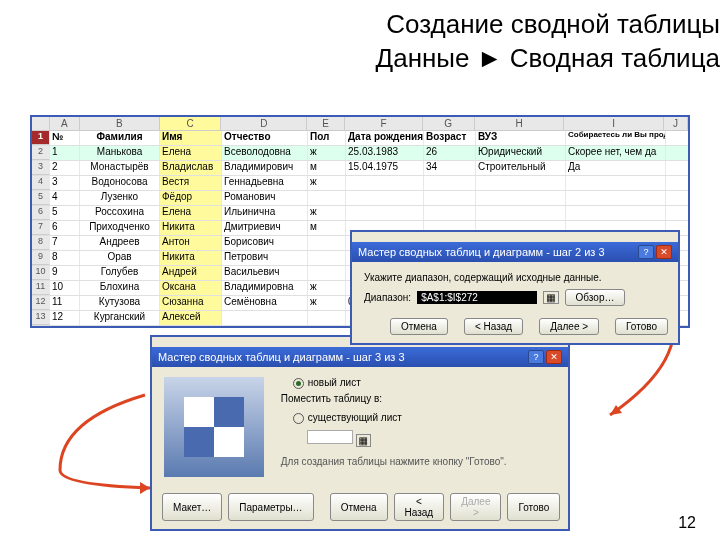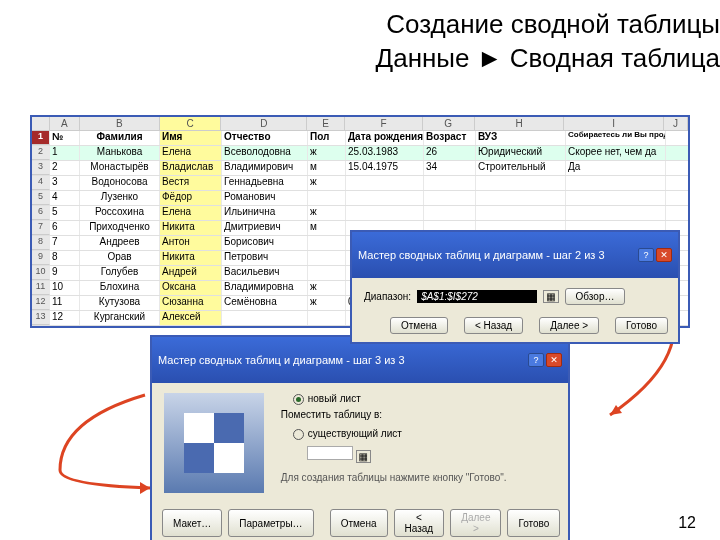--- a/index.html
+++ b/index.html
@@ -12,27 +12,27 @@
 .cw0 { width: 18px; } .cwA { width: 30px; } .cwB { width: 80px; text-align: center; } .cwC { width: 62px; background:#fffb9d !important; }
 .cwD { width: 86px; } .cwE { width: 38px; } .cwF { width: 78px; } .cwG { width: 52px; } .cwH { width: 90px; } .cwI { width: 100px; } .cwJ { width: 24px; }
 .row { display: flex; border-bottom: 1px solid #e0e0e0; font-size: 10px; height: 15px; }
 .row div { border-right: 1px solid #e8e8e8; padding: 0 2px; overflow: hidden; white-space: nowrap; }
 .row .rowhdr { flex-shrink: 0; }
 .hdrrow div { font-weight: bold; }
 .hdrrow .rowhdr { background: #a52a2a; color: #fff; }
 .sel { background: #dfe; }
 .dlg2 { position: absolute; top: 230px; left: 350px; width: 330px; border: 2px solid #3b5bb5; background: #ece9d8; font-size: 10px; z-index: 5; }
 .dlg3 { position: absolute; top: 335px; left: 150px; width: 420px; border: 2px solid #3b5bb5; background: #ece9d8; font-size: 10px; z-index: 4; }
-.titlebar { background: linear-gradient(#3b6bd8,#2a4fb0); color: #fff; padding: 16px 6px; display: flex; justify-content: space-between; align-items: center; font-size: 11px; }
+.titlebar { background: linear-gradient(#3b6bd8,#2a4fb0); color: #fff; padding: 3px 6px; display: flex; justify-content: space-between; align-items: center; font-size: 11px; margin-top: 10px; }
 .winbtns { display: flex; gap: 2px; }
 .winbtn { width: 16px; height: 14px; background: #4a7ae0; border: 1px solid #2a4a90; border-radius: 2px; display: flex; align-items: center; justify-content: center; color: #fff; font-size: 9px; }
 .winbtn.close { background: #d84a2a; border-color: #a02a10; }
 .dlgbody { padding: 10px 12px; }
 .dlgbody2 { padding: 10px 12px 6px; }
-.rangebox { display: inline-block; background: #000; color: #fff; padding: 1px 4px; font-size: 10px; width: 120px; font-style: italic; }
+.rangebox { display: inline-block; background: #000; color: #fff; padding: 1px 4px; font-size: 10px; width: 120px; }
 .btn { background: linear-gradient(#fff,#e0e0d0); border: 1px solid #888; border-radius: 3px; padding: 2px 10px; font-size: 10px; cursor: pointer; }
 .btnrow { display: flex; gap: 16px; justify-content: flex-end; padding: 6px 10px 8px; }
 .radio { width: 11px; height: 11px; border: 1px solid #555; border-radius: 50%; display: inline-block; margin-right: 4px; vertical-align: middle; position: relative; }
 .radio.checked::after { content:''; position:absolute; top:2px; left:2px; width:5px; height:5px; background:#2a6a2a; border-radius:50%; }
 .wizimg { width: 100px; height: 100px; background: linear-gradient(#c8d4e8,#5a7ab0); display: inline-block; vertical-align: top; position: relative; }
 .wizimg::after { content:''; position:absolute; top:20px; left:20px; width:60px; height:60px; background: repeating-conic-gradient(#4a6ab0 0 25%, #fff 0 50%); }
 .wizright { display: inline-block; vertical-align: top; margin-left: 14px; width: 270px; }
 .redoval { position: absolute; border: 3px solid #d42; border-radius: 50%; pointer-events: none; }
 .pagenum { position: absolute; bottom: 8px; right: 24px; font-size: 16px; color: #000; }
 svg.arrow { position: absolute; pointer-events: none; }
@@ -221,20 +221,21 @@
 
 <div class="dlg2">
   <div class="titlebar">
     <span>Мастер сводных таблиц и диаграмм - шаг 2 из 3</span>
     <div class="winbtns">
       <span class="winbtn">?</span>
       <span class="winbtn close">✕</span>
     </div>
   </div>
   <div class="dlgbody2">
+    <div style="margin-bottom:6px">Укажите диапазон, содержащий исходные данные.</div>
     <div style="display:flex;align-items:center;gap:6px">
       <span>Диапазон:</span>
       <span class="rangebox">$A$1:$I$272</span>
       <span style="border:1px solid #888;padding:0 2px">▦</span>
       <button class="btn">Обзор…</button>
     </div>
   </div>
   <div class="btnrow">
     <button class="btn">Отмена</button>
     <button class="btn">&lt; Назад</button>

